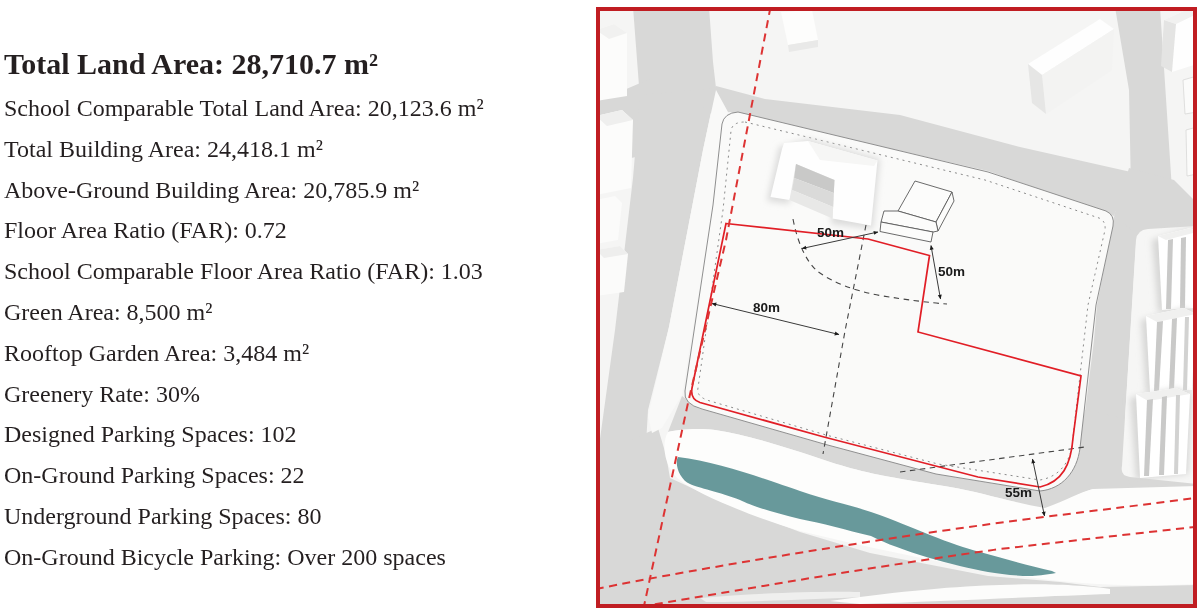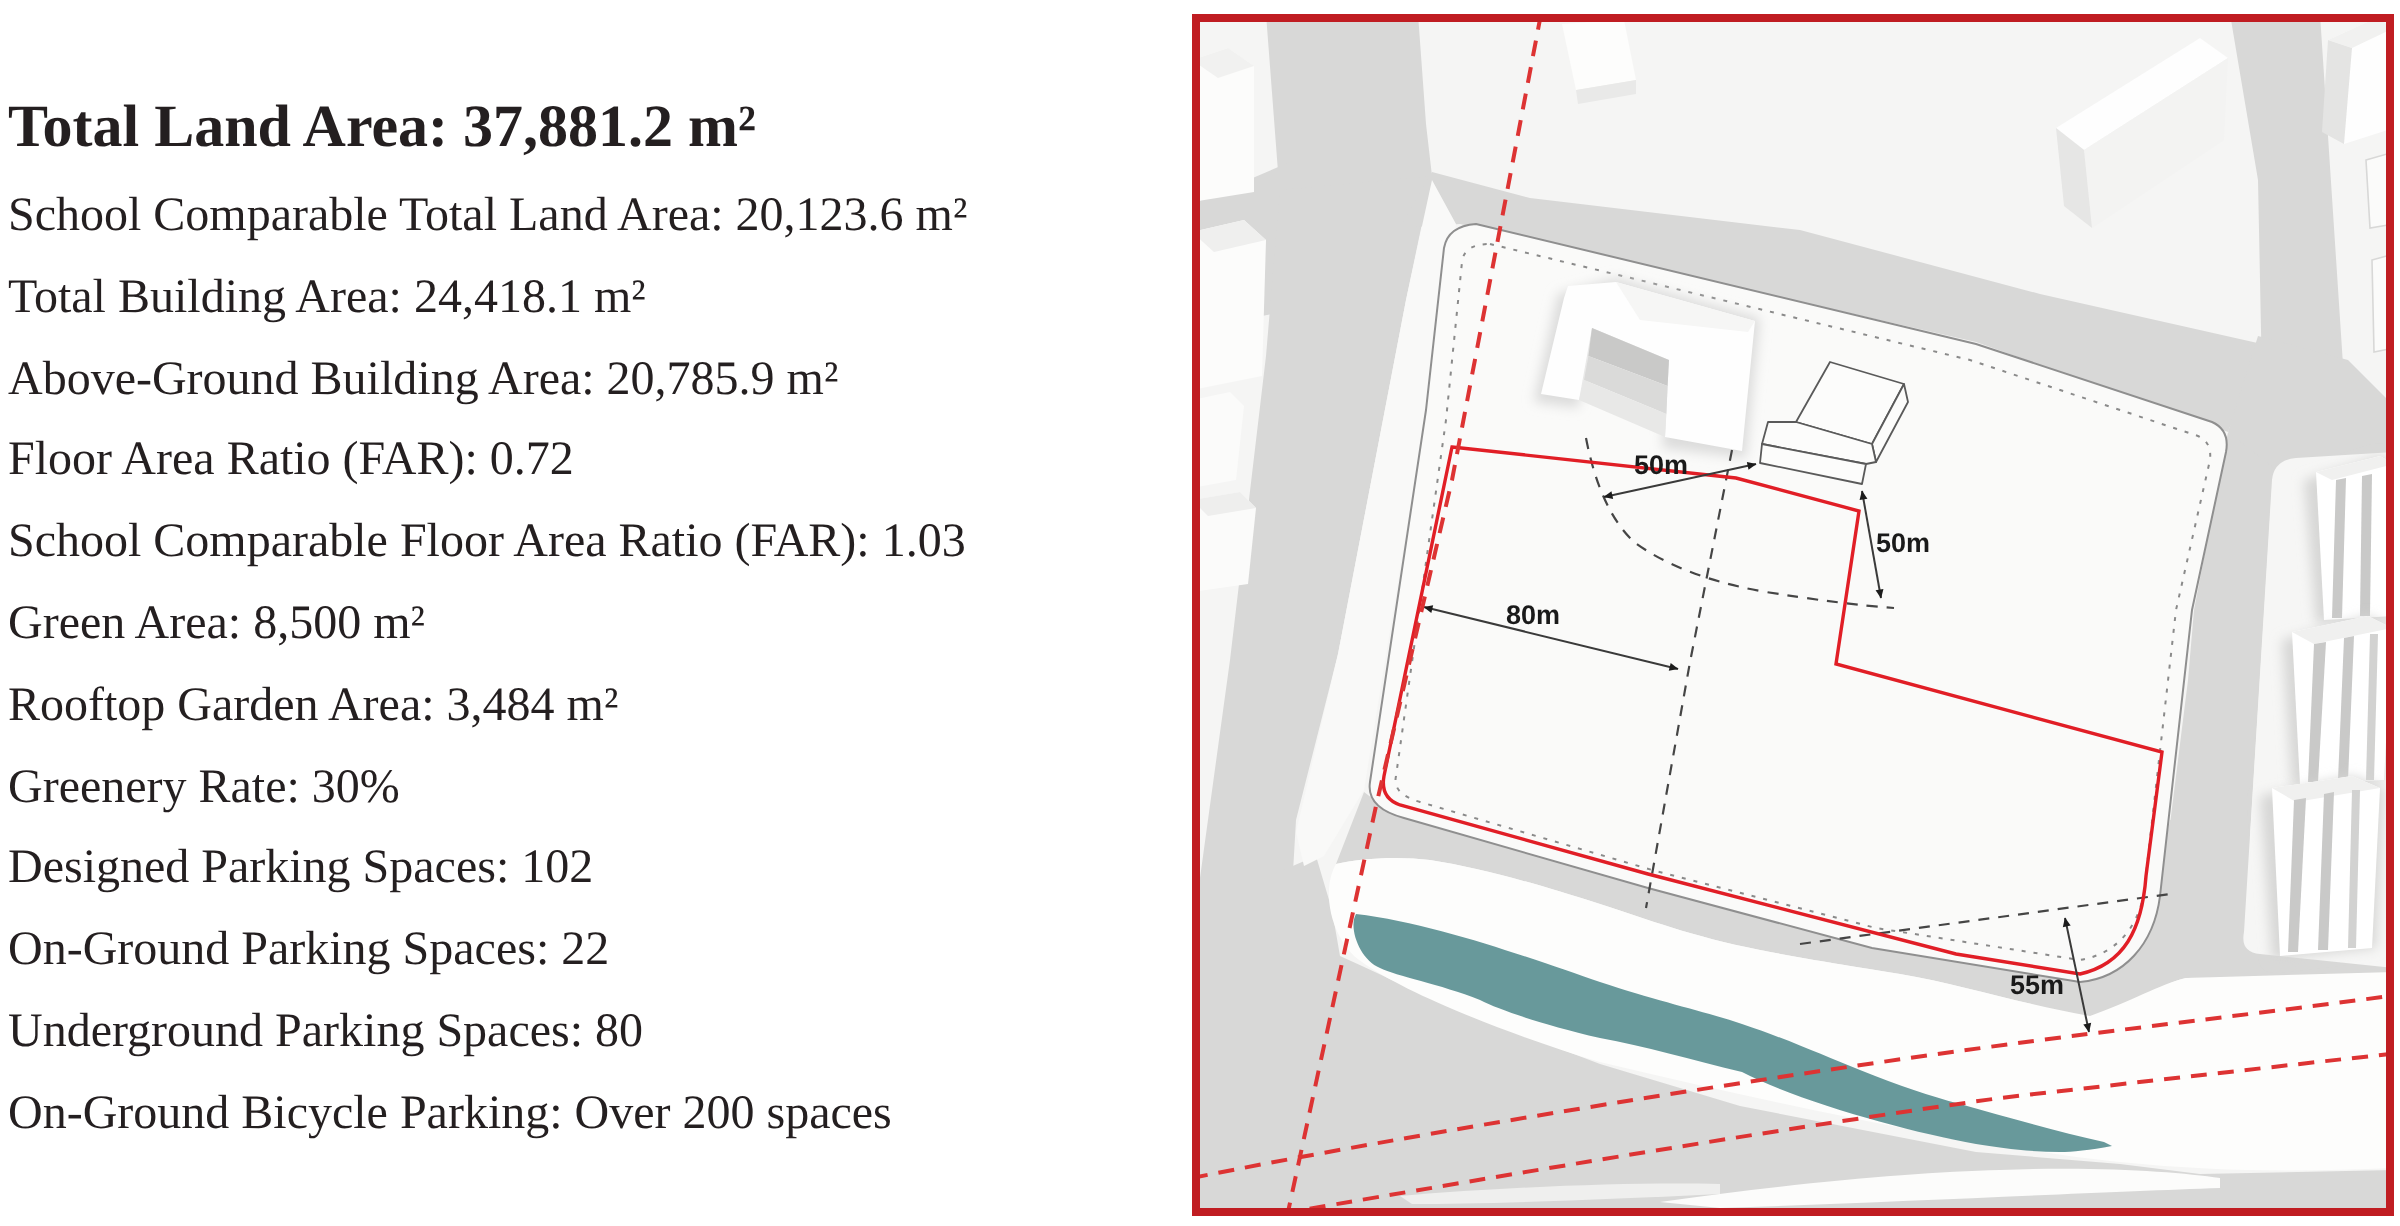--- a/index.html
+++ b/index.html
@@ -5,21 +5,21 @@
   html,body{margin:0;padding:0;}
   body{width:1200px;height:613px;background:#ffffff;overflow:hidden;position:relative;
        font-family:"Liberation Serif", serif;color:#241f20;}
   .t{position:absolute;left:4px;white-space:nowrap;}
 </style>
 </head>
 <body>
 
 <div>
 
-  <div class="t" style="top:47px;font-size:30px;font-weight:bold;">Total Land Area: 37,881.2 m²</div>
+  <div class="t" style="top:47px;font-size:30px;font-weight:bold;">Total Land Area: 28,710.7 m²</div>
 
   <div class="t" style="top:88px;font-size:24px;line-height:40.8px;">
     School Comparable Total Land Area: 20,123.6 m²<br>
     Total Building Area: 24,418.1 m²<br>
     Above-Ground Building Area: 20,785.9 m²<br>
     Floor Area Ratio (FAR): 0.72<br>
     School Comparable Floor Area Ratio (FAR): 1.03<br>
     Green Area: 8,500 m²<br>
     Rooftop Garden Area: 3,484 m²<br>
     Greenery Rate: 30%<br>

